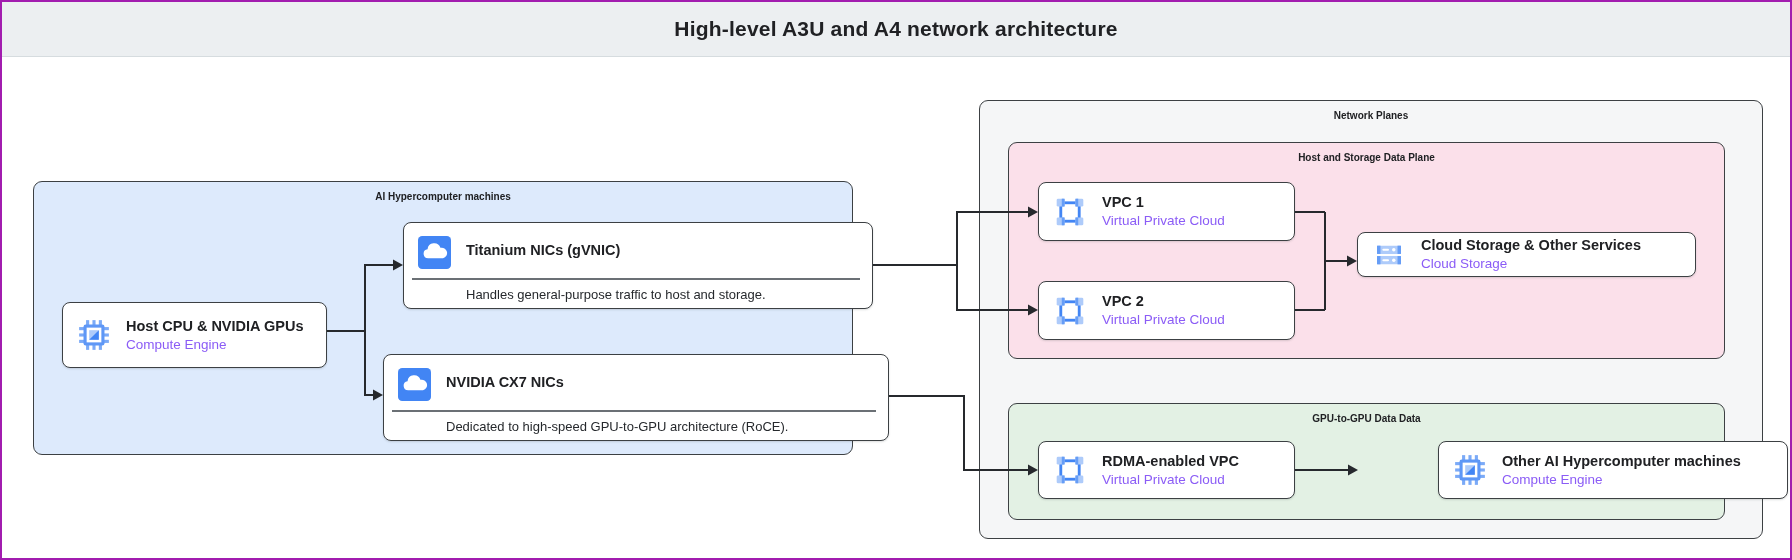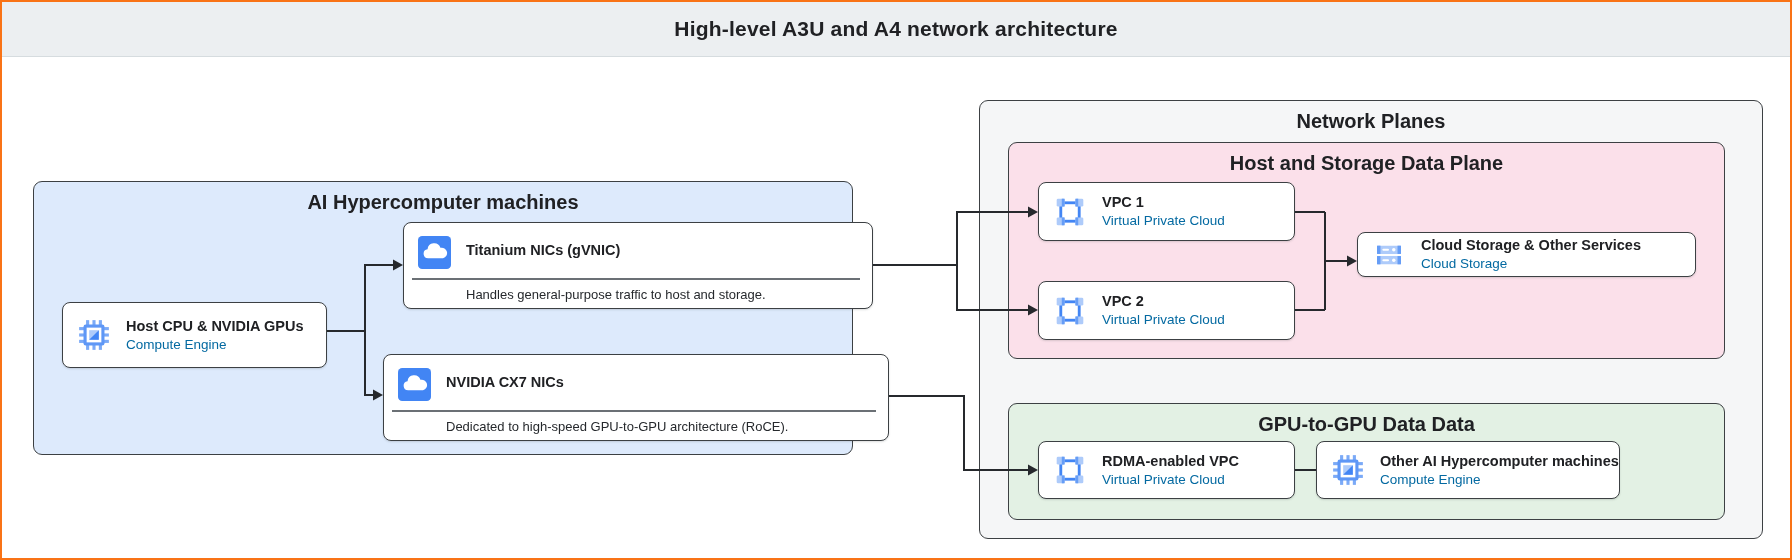--- a/index.html
+++ b/index.html
@@ -1,46 +1,46 @@
 <!DOCTYPE html>
 <html><head>
 <meta charset="utf-8">
 <style>
   html,body{margin:0;padding:0;background:#ffffff;}
   *{box-sizing:border-box;}
   #canvas{
     position:relative;width:1792px;height:560px;background:#ffffff;
-    border:2px solid #f97316;overflow:hidden;
+    border:2px solid #a21caf;overflow:hidden;
     font-family:"Liberation Sans","DejaVu Sans",sans-serif;
     -webkit-font-smoothing:antialiased;
   }
   .header{
     position:absolute;left:0;top:0;width:100%;height:55px;
     background:#eceff1;border-bottom:1px solid #d6dcdf;
     display:flex;align-items:center;justify-content:center;
   }
   .header h1{
     margin:0;font-size:21px;font-weight:bold;color:#202124;letter-spacing:.2px;
   }
   .container{
     position:absolute;border:1.5px solid #3c4043;border-radius:9px;z-index:1;
   }
   .container-label{
     position:absolute;top:9px;left:0;width:100%;text-align:center;
-    font-size:20px;font-weight:bold;color:#202124;
+    font-size:10px;font-weight:bold;color:#202124;
   }
   .node{
     position:absolute;background:#ffffff;border:1.5px solid #3c4043;border-radius:8px;
     z-index:3;display:flex;align-items:center;
     box-shadow:0 1px 2px rgba(60,64,67,.18);
   }
   .node .icon{flex:0 0 auto;margin-left:14px;width:34px;height:34px;display:flex;align-items:center;justify-content:center;}
   .node .txt{margin-left:15px;display:flex;flex-direction:column;justify-content:center;line-height:1.3;}
   .node .title{font-size:14.5px;font-weight:bold;color:#202124;white-space:nowrap;}
-  .node .subtitle{font-size:13.5px;color:#0369a1;white-space:nowrap;}
+  .node .subtitle{font-size:13.5px;color:#8b5cf6;white-space:nowrap;}
   .nicnode{position:absolute;background:#fff;border:1.5px solid #3c4043;border-radius:8px;z-index:3;
     box-shadow:0 1px 2px rgba(60,64,67,.18);text-align:center;}
   .nicnode .icon{position:absolute;left:14px;top:13px;width:33px;height:33px;}
   .nicnode .title{position:absolute;left:62px;top:19px;font-size:14.5px;font-weight:bold;color:#202124;white-space:nowrap;}
   .nicnode .sep{position:absolute;left:8px;right:12px;top:55px;height:2px;background:#6b7075;}
   .nicnode .desc{position:absolute;left:62px;top:64px;font-size:13px;color:#26292d;white-space:nowrap;}
   svg.wires{position:absolute;left:0;top:0;z-index:2;pointer-events:none;}
 </style>
 </head>
 <body>
@@ -229,21 +229,21 @@
             <rect x="15.8" y="15.8" width="2" height="5.6"></rect>
         </g>
       </svg>
     </span>
     <span class="txt">
       <span class="title">RDMA-enabled VPC</span>
       <span class="subtitle">Virtual Private Cloud</span>
     </span>
   </div>
 
-  <div class="node" style="left:1314px;top:439px;width:304px;height:58px;">
+  <div class="node" style="left:1436px;top:439px;width:350px;height:58px;">
     <span class="icon">
       <svg width="34" height="34" viewBox="0 0 24 24">
         <g fill="#7baaf7">
           <rect x="6.4" y="1.5" width="2.2" height="4"></rect>
             <rect x="10.9" y="1.5" width="2.2" height="4"></rect>
             <rect x="15.4" y="1.5" width="2.2" height="4"></rect>
           <rect x="6.4" y="18.5" width="2.2" height="4"></rect>
             <rect x="10.9" y="18.5" width="2.2" height="4"></rect>
             <rect x="15.4" y="18.5" width="2.2" height="4"></rect>
           <rect x="1.5" y="6.4" width="4" height="2.2"></rect>

